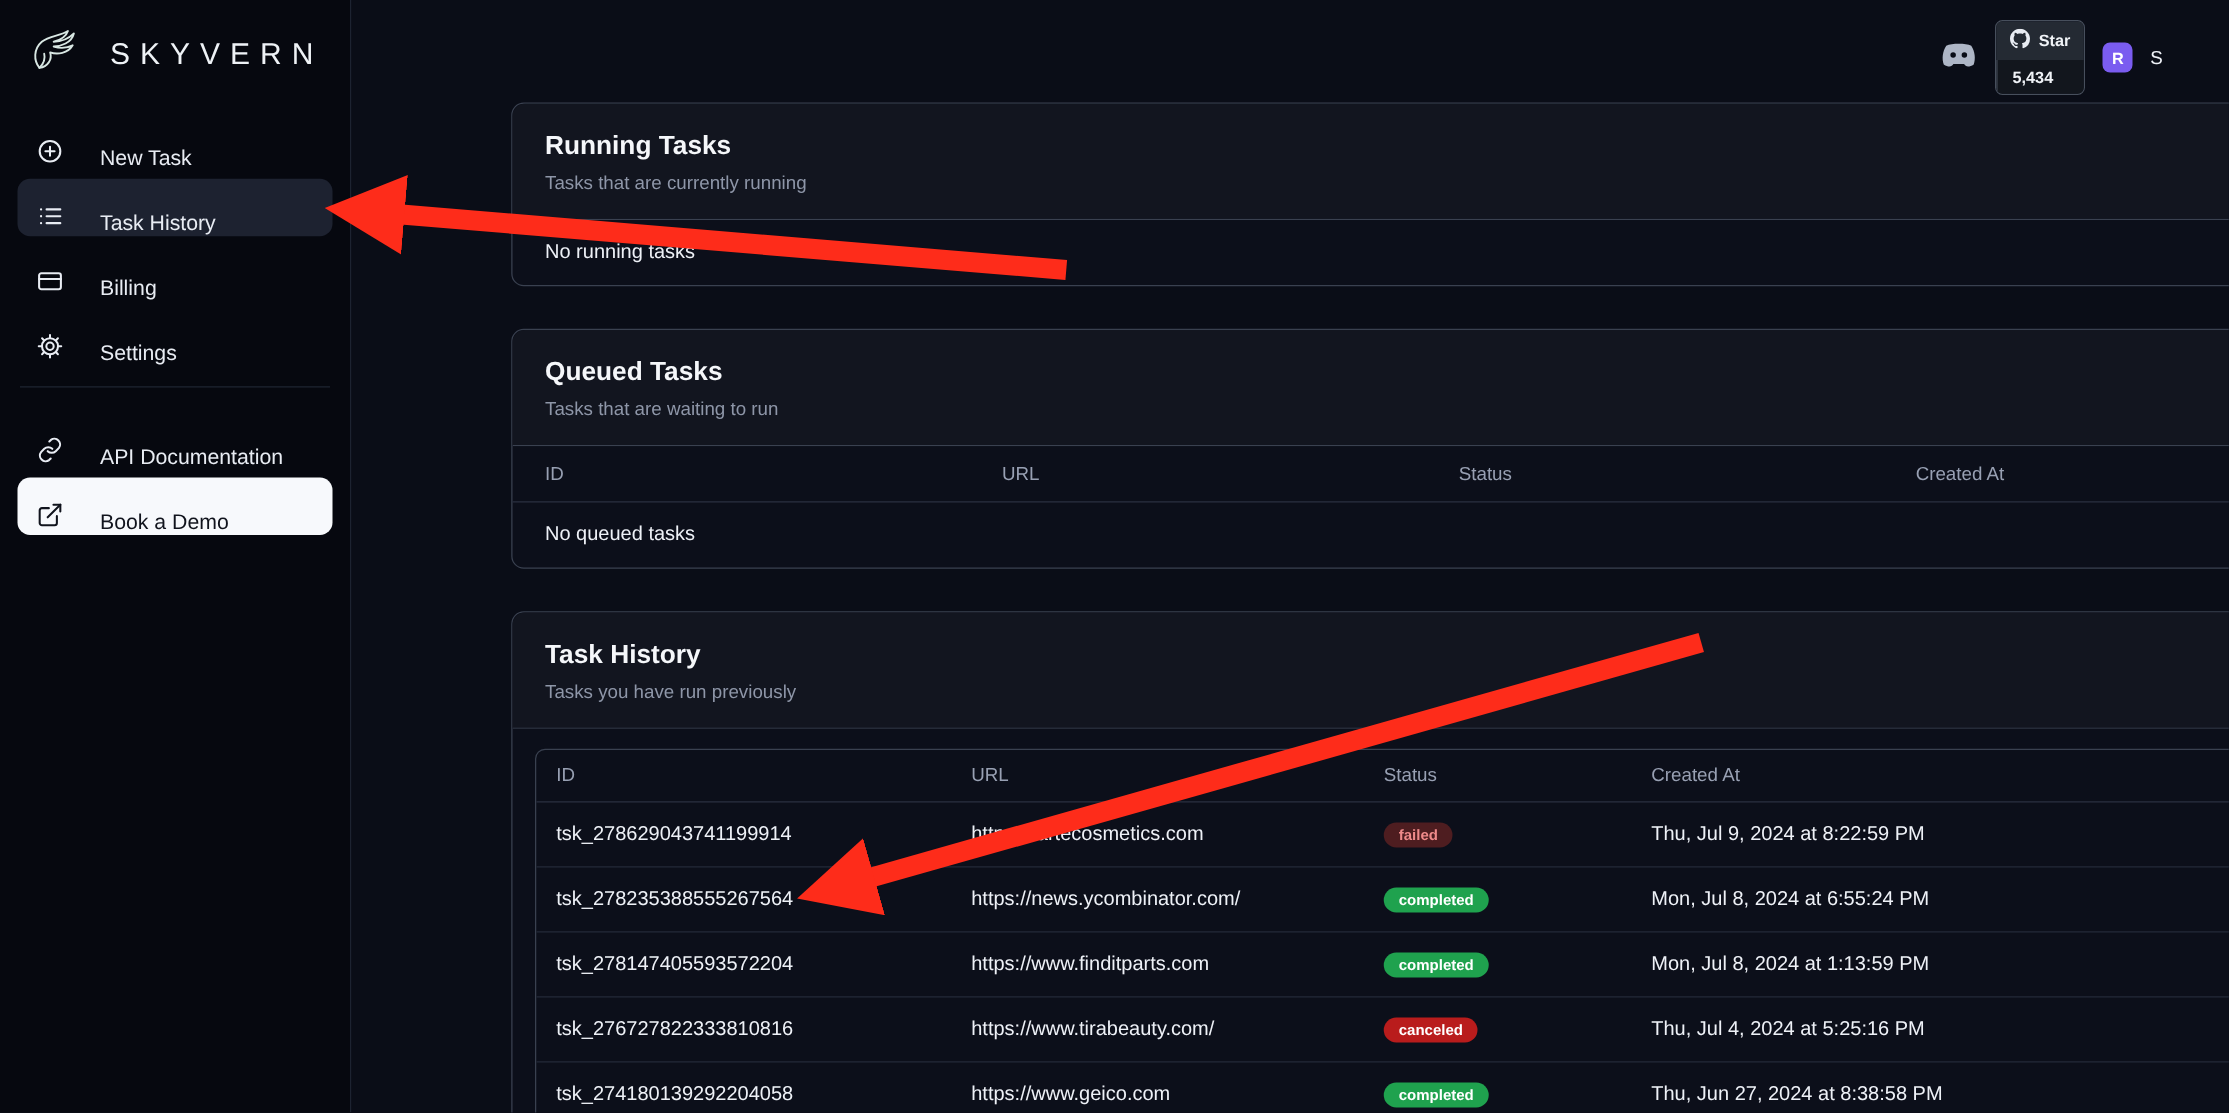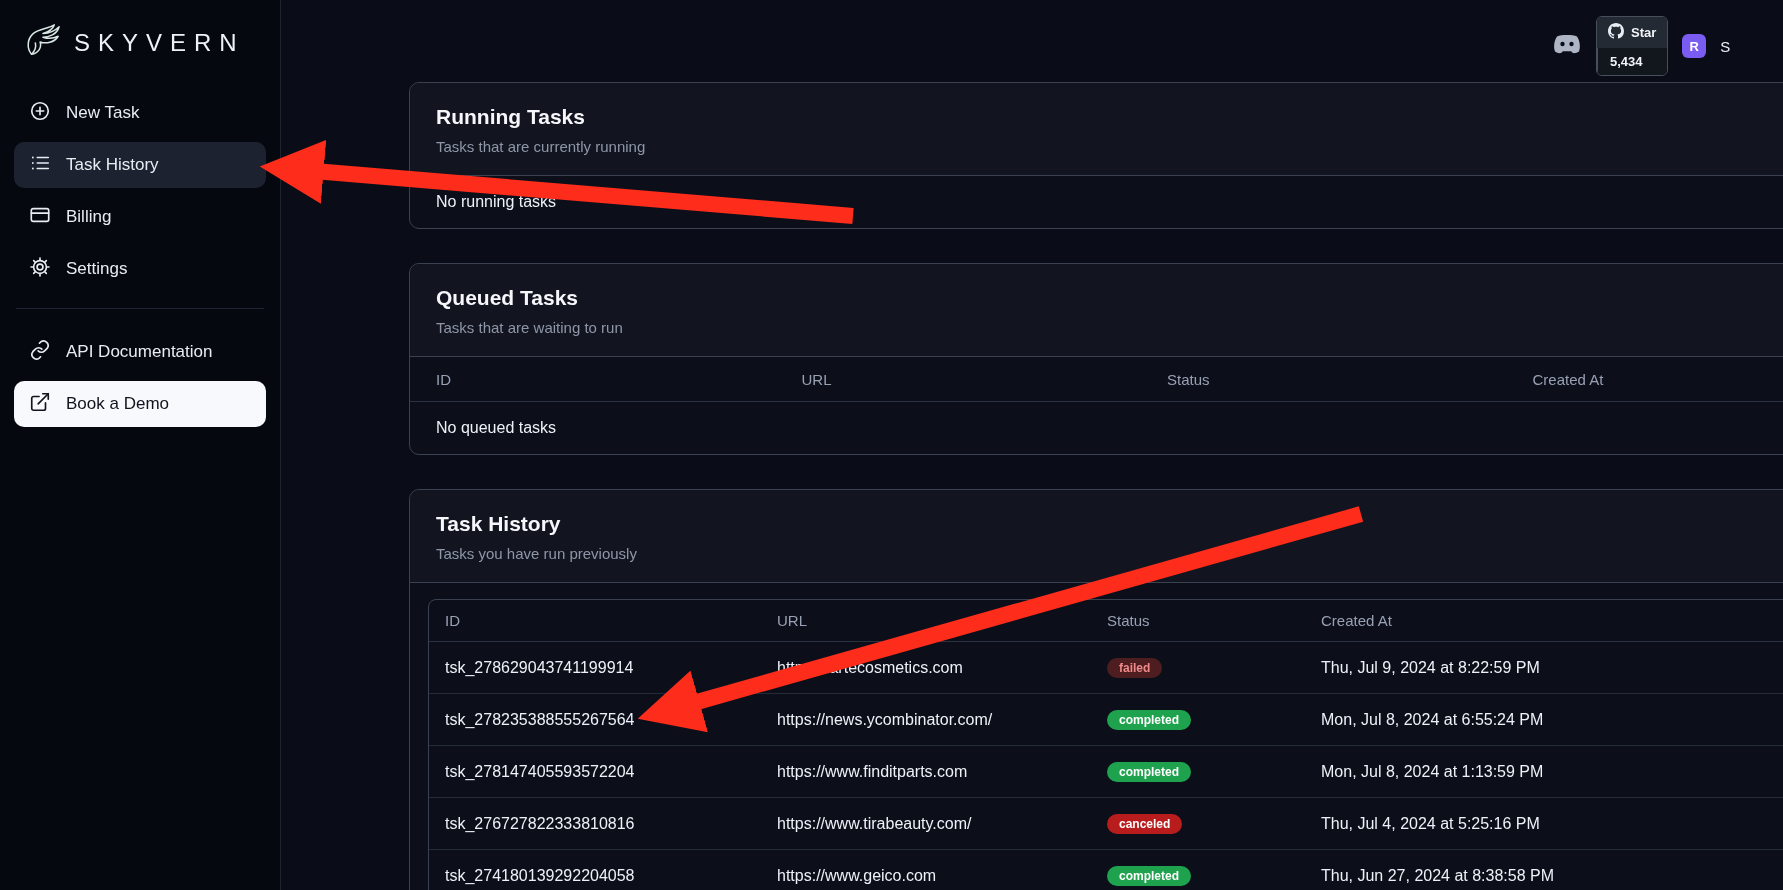--- a/index.html
+++ b/index.html
@@ -3,22 +3,22 @@
 <meta charset="utf-8">
 <style>
   * { margin:0; padding:0; box-sizing:border-box; }
   html,body { width:1783px; height:890px; overflow:hidden; background:#0a0d17; color:#eef1f7;
               font-family:"Liberation Sans", sans-serif; position:relative; }
 
   
   .sidebar { position:absolute; left:0; top:0; bottom:0; width:281px; background:#06080f;
              border-right:1px solid #1d2331; padding:18px 14px; z-index:2; }
   .logo { display:flex; align-items:center; gap:10px; padding:4px 6px 26px 6px; }
-  .logo-text { font-size:24px; letter-spacing:8px; font-weight:400; color:#eef2f6; }
-  .nav-item { display:flex; align-items:center; gap:15px; height:46px; padding:0 15px;
+  .logo-text { font-size:24px; letter-spacing:8px; font-weight:400; color:#eef2f6;margin-left:14px; }
+  .nav-item { display:flex; align-items:flex-end; gap:29px; height:46px; padding:0 15px;
               border-radius:10px; font-size:17px; color:#e8ecf3; cursor:pointer; margin-bottom:6px; }
   .nav-item svg { flex:0 0 auto; }
   .nav-item.active { background:#1d2230; }
   .side-divider { border-top:1px solid #1e2432; margin:16px 2px 20px 2px; }
   .demo-btn { background:#f7f9fc; color:#11141d; font-weight:500; }
   .demo-btn svg { stroke:#11141d; }
 
   
   .topbar { position:absolute; top:16px; left:1552px; display:flex; align-items:center; gap:14px; z-index:2; }
   .icon-btn { background:none; border:none; cursor:pointer; display:flex; align-items:center; }

